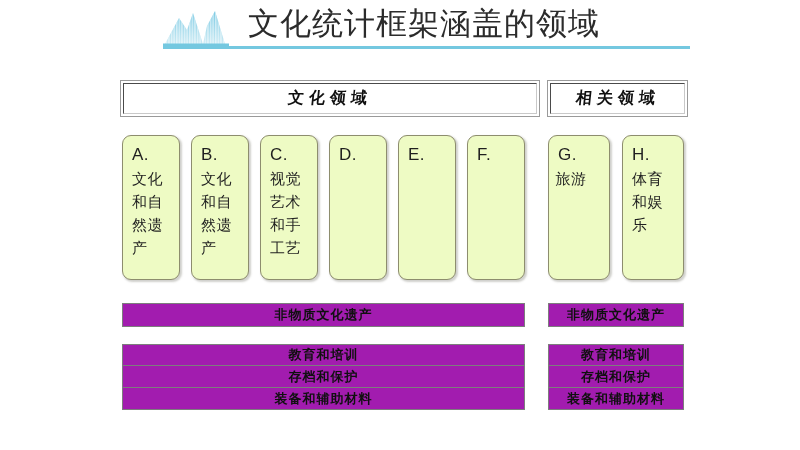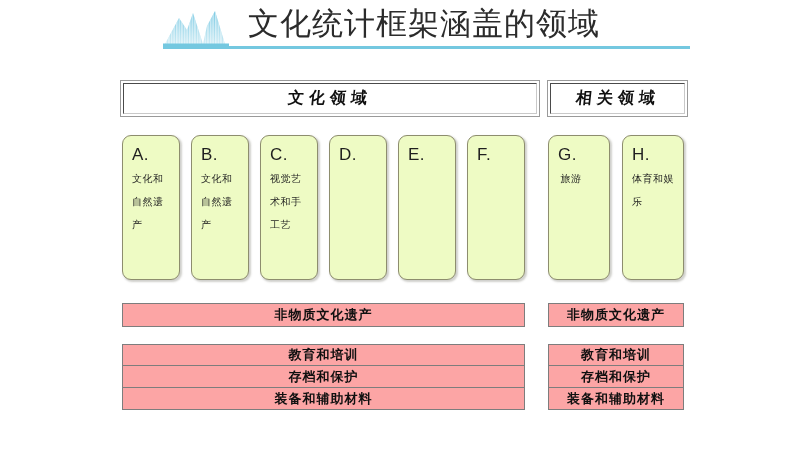--- a/index.html
+++ b/index.html
@@ -97,37 +97,37 @@
     box-shadow: 1.5px 1.5px 2px rgba(120,120,110,0.35);
   }
   .col-letter {
     font-size: 17px;
     line-height: 20px;
     color: #1f1f1f;
     padding-left: 9px;
     letter-spacing: 0.5px;
   }
   .col-name {
-    font-size: 10px;
+    font-size: 15px;
     line-height: 23px;
     color: #1f1f1f;
     padding: 2px 7px 0 9px;
     word-break: break-all;
     letter-spacing: 0.5px;
   }
   .col-name.center {
     padding-left: 0;
     padding-right: 16px;
     text-align: center;
   }
 
   
   .bar {
     position: absolute;
-    background: #fca5a5;
+    background: #a21caf;
     border: 1px solid #7d7d7d;
     box-sizing: border-box;
     display: flex;
     align-items: center;
     justify-content: center;
     font-family: "DejaVu Serif", "Liberation Serif", serif;
     font-size: 13px;
     color: #101010;
     letter-spacing: 1px;
     font-weight: 600;

